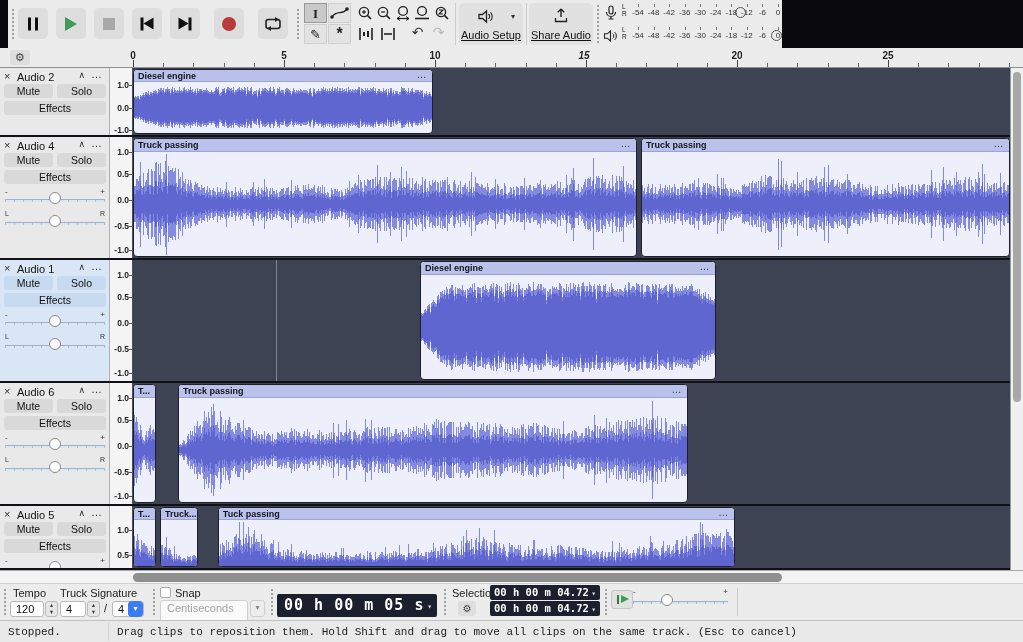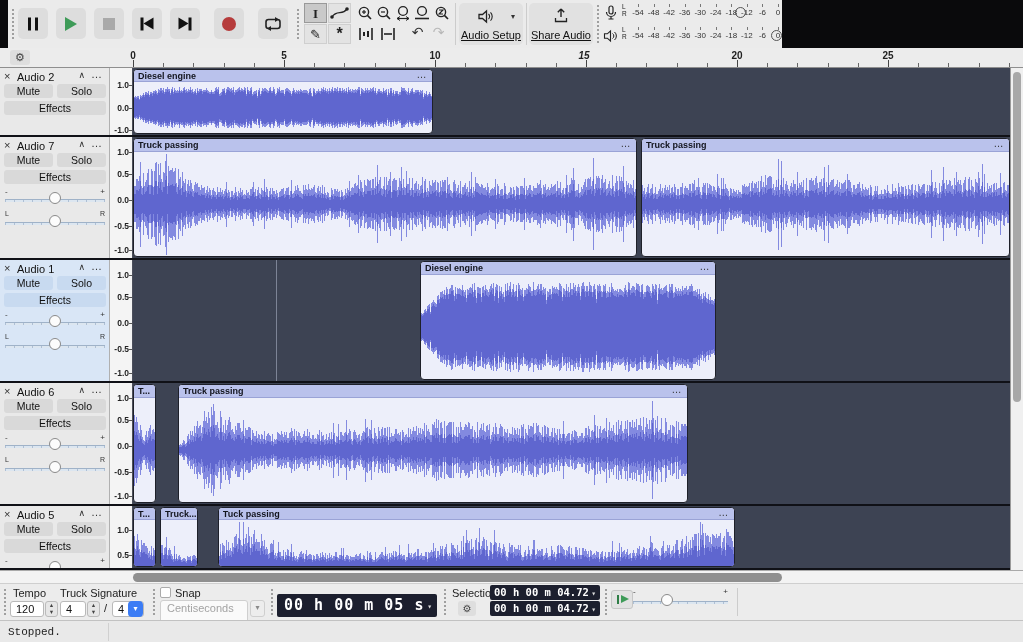--- a/index.html
+++ b/index.html
@@ -370,21 +370,21 @@
               <svg width="300" height="51" shape-rendering="crispEdges" style="position: absolute; left: 0px; top: 12px;">
                 <path d="M0.5 14.6V36.4M1.5 14.1V36.9M2.5 15.2V35.8M3.5 13.9V37.1M4.5 13.7V37.3M5.5 16.5V34.5M6.5 13.2V37.8M7.5 13.8V37.2M8.5 12.6V38.4M9.5 11.2V39.8M10.5 13.4V37.6M11.5 9.9V41.1M12.5 10.4V40.6M13.5 10.7V40.3M14.5 9.4V41.6M15.5 12.5V38.5M16.5 10.1V40.9M17.5 9.8V41.2M18.5 11.4V39.6M19.5 8.7V42.3M20.5 9.1V41.9M21.5 7.7V43.3M22.5 9.3V41.7M23.5 11.3V39.7M24.5 7.3V43.7M25.5 8.2V42.8M26.5 6.0V45.0M27.5 5.7V45.3M28.5 8.4V42.6M29.5 5.8V45.2M30.5 10.0V41.0M31.5 7.2V43.8M32.5 7.1V43.9M33.5 5.3V45.7M34.5 7.0V44.0M35.5 6.6V44.4M36.5 10.9V40.1M37.5 6.5V44.5M38.5 5.2V45.8M39.5 10.1V40.9M40.5 6.3V44.7M41.5 8.3V42.7M42.5 8.9V42.1M43.5 8.4V42.6M44.5 8.8V42.2M45.5 5.3V45.7M46.5 8.8V42.2M47.5 7.6V43.4M48.5 8.5V42.5M49.5 6.3V44.7M50.5 4.8V46.2M51.5 8.3V42.7M52.5 7.2V43.8M53.5 8.9V42.1M54.5 7.3V43.7M55.5 7.8V43.2M56.5 4.9V46.1M57.5 8.3V42.7M58.5 6.9V44.1M59.5 9.5V41.5M60.5 8.9V42.1M61.5 6.7V44.3M62.5 10.9V40.1M63.5 6.3V44.7M64.5 8.5V42.5M65.5 6.9V44.1M66.5 6.5V44.5M67.5 6.5V44.5M68.5 9.3V41.7M69.5 7.5V43.5M70.5 7.7V43.3M71.5 7.7V43.3M72.5 6.2V44.8M73.5 8.1V42.9M74.5 8.5V42.5M75.5 9.8V41.2M76.5 9.8V41.2M77.5 7.6V43.4M78.5 9.7V41.3M79.5 9.7V41.3M80.5 9.3V41.7M81.5 5.9V45.1M82.5 5.4V45.6M83.5 7.3V43.7M84.5 5.4V45.6M85.5 11.5V39.5M86.5 11.4V39.6M87.5 10.3V40.7M88.5 7.4V43.6M89.5 6.6V44.4M90.5 5.8V45.2M91.5 10.7V40.3M92.5 6.7V44.3M93.5 4.8V46.2M94.5 4.9V46.1M95.5 6.3V44.7M96.5 6.8V44.2M97.5 5.5V45.5M98.5 8.4V42.6M99.5 5.1V45.9M100.5 10.3V40.7M101.5 7.9V43.1M102.5 7.6V43.4M103.5 7.3V43.7M104.5 5.9V45.1M105.5 5.1V45.9M106.5 7.5V43.5M107.5 6.4V44.6M108.5 6.5V44.5M109.5 7.7V43.3M110.5 4.9V46.1M111.5 6.4V44.6M112.5 11.5V39.5M113.5 4.9V46.1M114.5 7.5V43.5M115.5 9.1V41.9M116.5 5.5V45.5M117.5 4.8V46.2M118.5 12.4V38.6M119.5 10.2V40.8M120.5 9.0V42.0M121.5 9.2V41.8M122.5 8.3V42.7M123.5 13.7V37.3M124.5 7.7V43.3M125.5 5.5V45.5M126.5 12.0V39.0M127.5 9.3V41.7M128.5 5.9V45.1M129.5 7.2V43.8M130.5 6.4V44.6M131.5 6.1V44.9M132.5 7.4V43.6M133.5 8.1V42.9M134.5 8.7V42.3M135.5 5.6V45.4M136.5 4.9V46.1M137.5 8.6V42.4M138.5 8.6V42.4M139.5 5.3V45.7M140.5 7.4V43.6M141.5 12.4V38.6M142.5 11.3V39.7M143.5 6.4V44.6M144.5 6.7V44.3M145.5 4.8V46.2M146.5 8.6V42.4M147.5 8.4V42.6M148.5 8.3V42.7M149.5 8.0V43.0M150.5 11.7V39.3M151.5 6.7V44.3M152.5 5.8V45.2M153.5 6.1V44.9M154.5 7.4V43.6M155.5 8.1V42.9M156.5 8.9V42.1M157.5 12.2V38.8M158.5 8.5V42.5M159.5 6.1V44.9M160.5 8.4V42.6M161.5 9.9V41.1M162.5 8.0V43.0M163.5 9.2V41.8M164.5 7.7V43.3M165.5 9.0V42.0M166.5 7.0V44.0M167.5 7.5V43.5M168.5 8.6V42.4M169.5 8.2V42.8M170.5 8.2V42.8M171.5 8.4V42.6M172.5 8.0V43.0M173.5 9.3V41.7M174.5 11.1V39.9M175.5 7.3V43.7M176.5 6.1V44.9M177.5 11.3V39.7M178.5 13.5V37.5M179.5 5.5V45.5M180.5 6.7V44.3M181.5 11.2V39.8M182.5 9.0V42.0M183.5 8.6V42.4M184.5 7.3V43.7M185.5 8.8V42.2M186.5 9.3V41.7M187.5 5.6V45.4M188.5 7.3V43.7M189.5 4.8V46.2M190.5 7.7V43.3M191.5 5.7V45.3M192.5 8.8V42.2M193.5 7.1V43.9M194.5 9.0V42.0M195.5 6.2V44.8M196.5 8.6V42.4M197.5 7.1V43.9M198.5 5.1V45.9M199.5 8.5V42.5M200.5 5.5V45.5M201.5 5.8V45.2M202.5 7.0V44.0M203.5 5.4V45.6M204.5 8.9V42.1M205.5 5.9V45.1M206.5 6.3V44.7M207.5 9.0V42.0M208.5 6.4V44.6M209.5 8.3V42.7M210.5 7.0V44.0M211.5 8.6V42.4M212.5 6.0V45.0M213.5 10.1V40.9M214.5 4.7V46.3M215.5 7.6V43.4M216.5 6.9V44.1M217.5 8.7V42.3M218.5 7.0V44.0M219.5 8.4V42.6M220.5 8.1V42.9M221.5 6.7V44.3M222.5 8.3V42.7M223.5 6.5V44.5M224.5 5.4V45.6M225.5 4.9V46.1M226.5 12.0V39.0M227.5 6.2V44.8M228.5 6.9V44.1M229.5 8.3V42.7M230.5 8.8V42.2M231.5 5.6V45.4M232.5 8.0V43.0M233.5 6.3V44.7M234.5 8.4V42.6M235.5 7.6V43.4M236.5 5.7V45.3M237.5 6.8V44.2M238.5 5.6V45.4M239.5 5.4V45.6M240.5 8.6V42.4M241.5 5.7V45.3M242.5 11.2V39.8M243.5 9.3V41.7M244.5 6.7V44.3M245.5 7.1V43.9M246.5 8.8V42.2M247.5 8.6V42.4M248.5 9.8V41.2M249.5 6.4V44.6M250.5 8.9V42.1M251.5 8.1V42.9M252.5 6.9V44.1M253.5 13.1V37.9M254.5 7.0V44.0M255.5 10.9V40.1M256.5 5.9V45.1M257.5 6.0V45.0M258.5 11.3V39.7M259.5 7.5V43.5M260.5 12.0V39.0M261.5 9.1V41.9M262.5 8.5V42.5M263.5 9.3V41.7M264.5 12.1V38.9M265.5 10.2V40.8M266.5 10.3V40.7M267.5 4.9V46.1M268.5 5.5V45.5M269.5 5.6V45.4M270.5 5.6V45.4M271.5 7.6V43.4M272.5 9.1V41.9M273.5 10.3V40.7M274.5 6.3V44.7M275.5 10.7V40.3M276.5 8.7V42.3M277.5 7.0V44.0M278.5 5.8V45.2M279.5 10.0V41.0M280.5 9.7V41.3M281.5 8.3V42.7M282.5 7.8V43.2M283.5 7.5V43.5M284.5 7.8V43.2M285.5 10.4V40.6M286.5 8.2V42.8M287.5 9.3V41.7M288.5 8.3V42.7M289.5 15.1V35.9M290.5 10.8V40.2M291.5 11.6V39.4M292.5 9.2V41.8M293.5 12.8V38.2M294.5 12.2V38.8M295.5 9.8V41.2M296.5 11.5V39.5M297.5 13.5V37.5M298.5 12.5V38.5M299.5 11.4V39.6" stroke="#838ae0" stroke-width="1" fill="none"></path>
                 <path d="M0.5 16.2V34.8M1.5 15.8V35.2M2.5 16.8V34.2M3.5 15.6V35.4M4.5 15.5V35.5M5.5 17.8V33.2M6.5 15.1V35.9M7.5 15.6V35.4M8.5 14.6V36.4M9.5 13.3V37.7M10.5 15.2V35.8M11.5 12.2V38.8M12.5 12.6V38.4M13.5 12.9V38.1M14.5 11.8V39.2M15.5 14.5V36.5M16.5 12.4V38.6M17.5 12.2V38.8M18.5 13.5V37.5M19.5 11.3V39.7M20.5 11.6V39.4M21.5 10.4V40.6M22.5 11.7V39.3M23.5 13.4V37.6M24.5 10.0V41.0M25.5 10.8V40.2M26.5 8.9V42.1M27.5 8.7V42.3M28.5 10.9V40.1M29.5 8.7V42.3M30.5 12.4V38.6M31.5 10.0V41.0M32.5 9.9V41.1M33.5 8.3V42.7M34.5 9.8V41.2M35.5 9.4V41.6M36.5 13.1V37.9M37.5 9.4V41.6M38.5 8.3V42.7M39.5 12.4V38.6M40.5 9.2V41.8M41.5 10.9V40.1M42.5 11.4V39.6M43.5 11.0V40.0M44.5 11.3V39.7M45.5 8.3V42.7M46.5 11.3V39.7M47.5 10.3V40.7M48.5 11.1V39.9M49.5 9.1V41.9M50.5 7.9V43.1M51.5 10.9V40.1M52.5 10.0V41.0M53.5 11.4V39.6M54.5 10.1V40.9M55.5 10.4V40.6M56.5 8.0V43.0M57.5 10.9V40.1M58.5 9.7V41.3M59.5 11.9V39.1M60.5 11.4V39.6M61.5 9.6V41.4M62.5 13.1V37.9M63.5 9.2V41.8M64.5 11.0V40.0M65.5 9.7V41.3M66.5 9.3V41.7M67.5 9.3V41.7M68.5 11.7V39.3M69.5 10.2V40.8M70.5 10.4V40.6M71.5 10.4V40.6M72.5 9.1V41.9M73.5 10.7V40.3M74.5 11.0V40.0M75.5 12.1V38.9M76.5 12.1V38.9M77.5 10.3V40.7M78.5 12.0V39.0M79.5 12.0V39.0M80.5 11.7V39.3M81.5 8.8V42.2M82.5 8.4V42.6M83.5 10.0V41.0M84.5 8.4V42.6M85.5 13.6V37.4M86.5 13.5V37.5M87.5 12.6V38.4M88.5 10.1V40.9M89.5 9.4V41.6M90.5 8.8V42.2M91.5 12.9V38.1M92.5 9.6V41.4M93.5 7.9V43.1M94.5 8.0V43.0M95.5 9.2V41.8M96.5 9.6V41.4M97.5 8.5V42.5M98.5 11.0V40.0M99.5 8.2V42.8M100.5 12.6V38.4M101.5 10.5V40.5M102.5 10.3V40.7M103.5 10.0V41.0M104.5 8.9V42.1M105.5 8.1V42.9M106.5 10.2V40.8M107.5 9.2V41.8M108.5 9.3V41.7M109.5 10.3V40.7M110.5 8.0V43.0M111.5 9.2V41.8M112.5 13.6V37.4M113.5 8.0V43.0M114.5 10.2V40.8M115.5 11.6V39.4M116.5 8.5V42.5M117.5 7.9V43.1M118.5 14.4V36.6M119.5 12.5V38.5M120.5 11.5V39.5M121.5 11.7V39.3M122.5 10.9V40.1M123.5 15.5V35.5M124.5 10.4V40.6M125.5 8.5V42.5M126.5 14.0V37.0M127.5 11.7V39.3M128.5 8.8V42.2M129.5 10.0V41.0M130.5 9.3V41.7M131.5 9.0V42.0M132.5 10.1V40.9M133.5 10.7V40.3M134.5 11.2V39.8M135.5 8.6V42.4M136.5 8.0V43.0M137.5 11.1V39.9M138.5 11.2V39.8M139.5 8.4V42.6M140.5 10.1V40.9M141.5 14.4V36.6M142.5 13.4V37.6M143.5 9.2V41.8M144.5 9.6V41.4M145.5 7.9V43.1M146.5 11.1V39.9M147.5 10.9V40.1M148.5 10.9V40.1M149.5 10.6V40.4M150.5 13.8V37.2M151.5 9.5V41.5M152.5 8.8V42.2M153.5 9.0V42.0M154.5 10.1V40.9M155.5 10.7V40.3M156.5 11.4V39.6M157.5 14.2V36.8M158.5 11.1V39.9M159.5 9.0V42.0M160.5 11.0V40.0M161.5 12.3V38.7M162.5 10.7V40.3M163.5 11.6V39.4M164.5 10.4V40.6M165.5 11.5V39.5M166.5 9.8V41.2M167.5 10.2V40.8M168.5 11.1V39.9M169.5 10.8V40.2M170.5 10.8V40.2M171.5 11.0V40.0M172.5 10.6V40.4M173.5 11.7V39.3M174.5 13.3V37.7M175.5 10.0V41.0M176.5 9.0V42.0M177.5 13.5V37.5M178.5 15.3V35.7M179.5 8.5V42.5M180.5 9.5V41.5M181.5 13.4V37.6M182.5 11.5V39.5M183.5 11.1V39.9M184.5 10.0V41.0M185.5 11.3V39.7M186.5 11.7V39.3M187.5 8.6V42.4M188.5 10.0V41.0M189.5 7.9V43.1M190.5 10.4V40.6M191.5 8.7V42.3M192.5 11.3V39.7M193.5 9.9V41.1M194.5 11.5V39.5M195.5 9.1V41.9M196.5 11.1V39.9M197.5 9.9V41.1M198.5 8.2V42.8M199.5 11.0V40.0M200.5 8.5V42.5M201.5 8.7V42.3M202.5 9.7V41.3M203.5 8.5V42.5M204.5 11.4V39.6M205.5 8.8V42.2M206.5 9.2V41.8M207.5 11.4V39.6M208.5 9.3V41.7M209.5 10.9V40.1M210.5 9.8V41.2M211.5 11.1V39.9M212.5 8.9V42.1M213.5 12.4V38.6M214.5 7.8V43.2M215.5 10.3V40.7M216.5 9.7V41.3M217.5 11.2V39.8M218.5 9.8V41.2M219.5 11.0V40.0M220.5 10.7V40.3M221.5 9.5V41.5M222.5 10.9V40.1M223.5 9.4V41.6M224.5 8.4V42.6M225.5 8.0V43.0M226.5 14.0V37.0M227.5 9.1V41.9M228.5 9.6V41.4M229.5 10.9V40.1M230.5 11.3V39.7M231.5 8.6V42.4M232.5 10.6V40.4M233.5 9.1V41.9M234.5 11.0V40.0M235.5 10.3V40.7M236.5 8.6V42.4M237.5 9.6V41.4M238.5 8.5V42.5M239.5 8.4V42.6M240.5 11.1V39.9M241.5 8.7V42.3M242.5 13.4V37.6M243.5 11.8V39.2M244.5 9.5V41.5M245.5 9.8V41.2M246.5 11.3V39.7M247.5 11.1V39.9M248.5 12.1V38.9M249.5 9.3V41.7M250.5 11.4V39.6M251.5 10.7V40.3M252.5 9.7V41.3M253.5 14.9V36.1M254.5 9.7V41.3M255.5 13.1V37.9M256.5 8.9V42.1M257.5 8.9V42.1M258.5 13.5V37.5M259.5 10.2V40.8M260.5 14.1V36.9M261.5 11.5V39.5M262.5 11.1V39.9M263.5 11.7V39.3M264.5 14.1V36.9M265.5 12.5V38.5M266.5 12.6V38.4M267.5 8.0V43.0M268.5 8.5V42.5M269.5 8.6V42.4M270.5 8.6V42.4M271.5 10.3V40.7M272.5 11.5V39.5M273.5 12.6V38.4M274.5 9.2V41.8M275.5 12.9V38.1M276.5 11.3V39.7M277.5 9.8V41.2M278.5 8.8V42.2M279.5 12.3V38.7M280.5 12.0V39.0M281.5 10.9V40.1M282.5 10.5V40.5M283.5 10.2V40.8M284.5 10.4V40.6M285.5 12.6V38.4M286.5 10.8V40.2M287.5 11.8V39.2M288.5 10.8V40.2M289.5 16.7V34.3M290.5 13.0V38.0M291.5 13.6V37.4M292.5 11.6V39.4M293.5 14.7V36.3M294.5 14.2V36.8M295.5 12.2V38.8M296.5 13.6V37.4M297.5 15.3V35.7M298.5 14.4V36.6M299.5 13.5V37.5" stroke="#5f66cf" stroke-width="1" fill="none"></path>
               </svg>
             </div>
           </div>
         </div>
         <div class="track" style="top: 69px; height: 123px;">
           <div class="thead">
             <div class="tclose">×</div>
-            <div class="tname">Audio 7</div>
+            <div class="tname">Audio 4</div>
             <div class="tcollapse">∧</div>
             <div class="tmenu">…</div>
             <div class="tbtn" style="left: 4px; top: 16px; width: 49px;">Mute</div>
             <div class="tbtn" style="left: 57px; top: 16px; width: 49px;">Solo</div>
             <div class="tbtn" style="left: 4px; top: 33px; width: 102px;">Effects</div>
             <div class="slider" style="top: 50px;">
               <span class="sl-end" style="left: 0px;">-</span>
               <span class="sl-end" style="right: 0px;">+</span>
               <div class="sl-line"></div>
               <div class="sl-thumb"></div>
@@ -657,14 +657,15 @@
       <span class="sl-end" style="right:0;top:-2px;">+</span>
       <div class="sl-line"></div>
       <div class="sl-thumb" style="left:28px;"></div>
     </div>
     <div class="vsep" style="left:737px;top:4px;height:28px;"></div>
   </div>
 
   <div id="statusbar">
     <div class="status-text" style="left:8px;">Stopped.</div>
     <div class="s-sep" style="left:108px;"></div>
+    <div class="status-text" style="left:117px;">Drag clips to reposition them. Hold Shift and drag to move all clips on the same track. (Esc to cancel)</div>
   </div>
 </div>
 
 </body></html>

